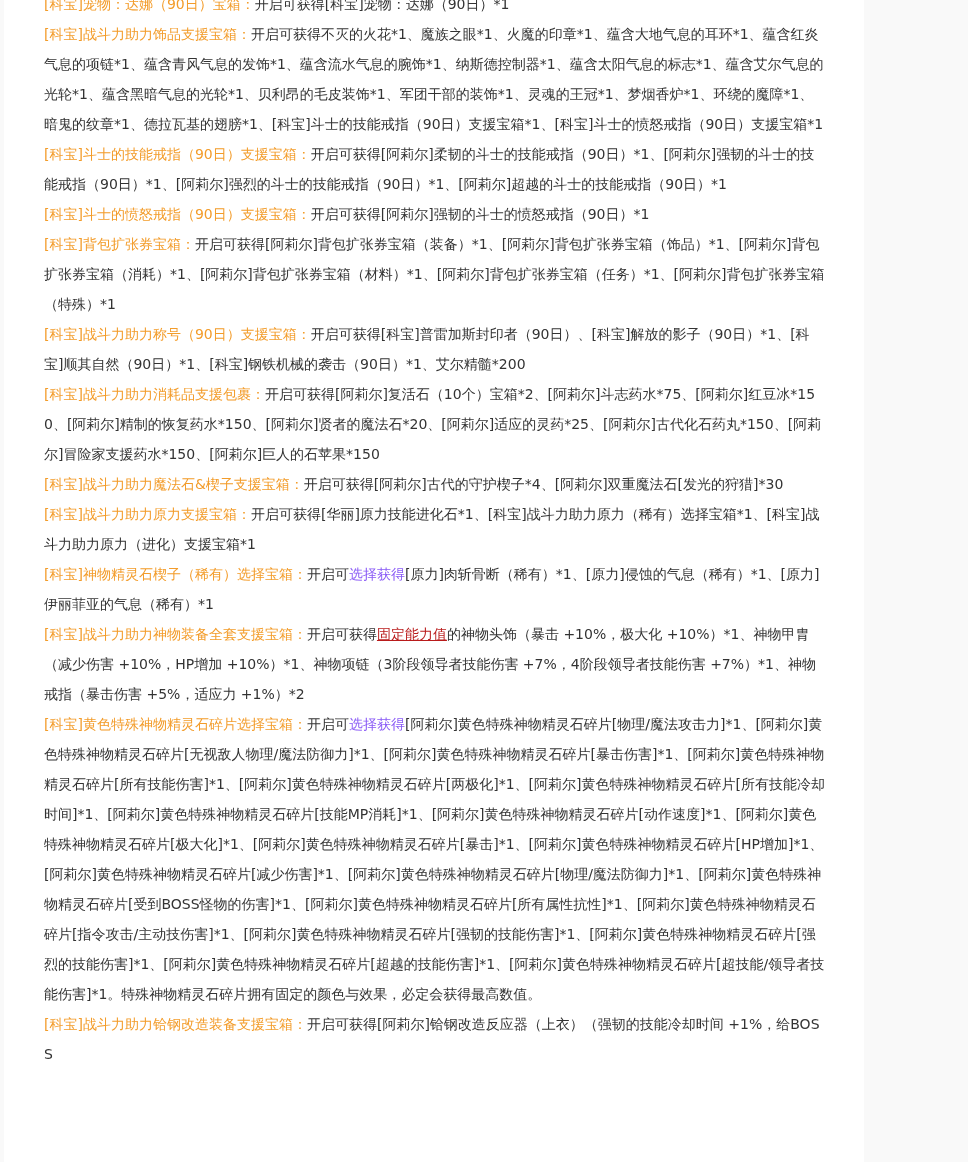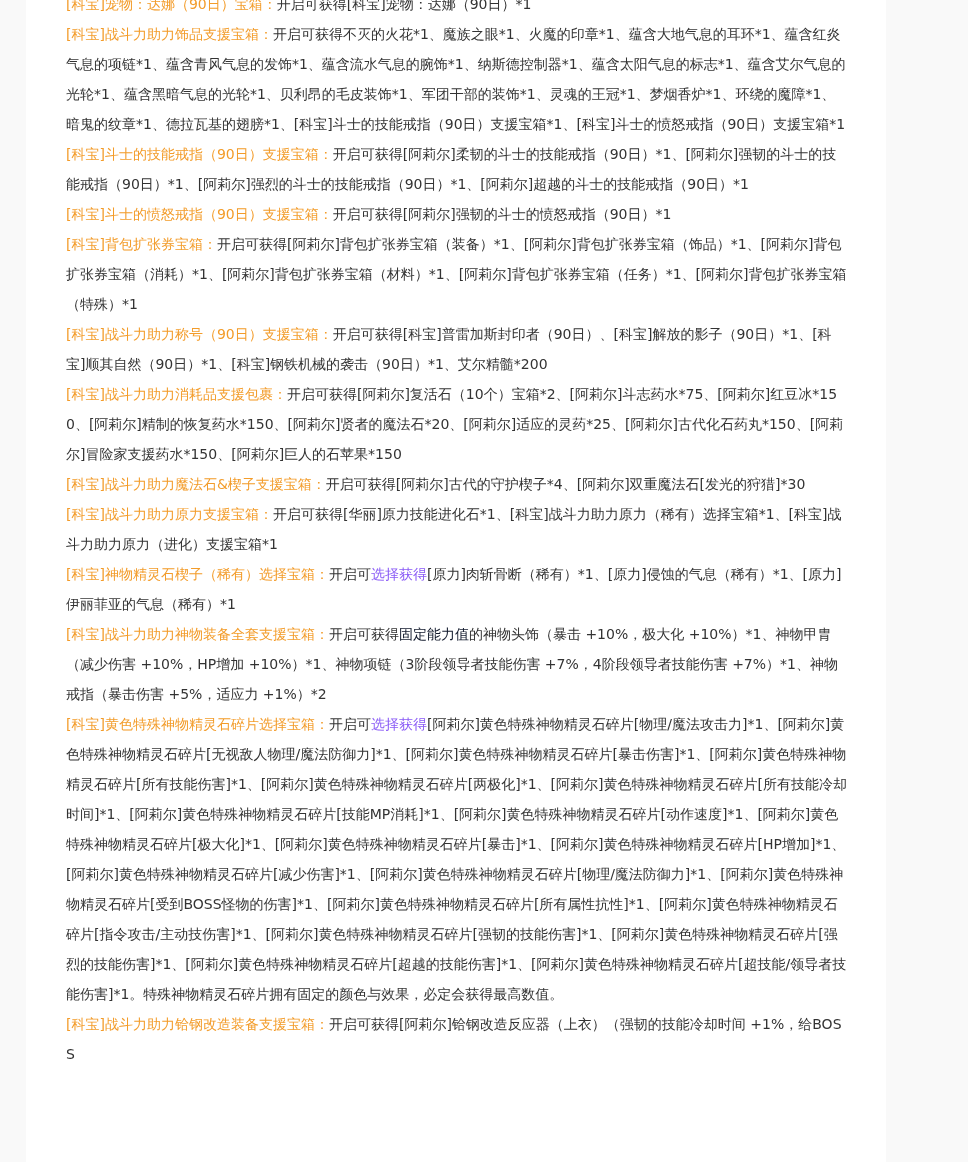--- a/index.html
+++ b/index.html
@@ -9,21 +9,21 @@
   }
   body {
     width: 968px;
     height: 1162px;
     overflow: hidden;
     position: relative;
     font-family: "DejaVu Sans", "Liberation Sans", sans-serif;
   }
   .page {
     position: absolute;
-    left: 26px;
+    left: 4px;
     top: 0;
     width: 860px;
     height: 1162px;
     background: #ffffff;
   }
   .content {
     position: absolute;
     left: 40px;
     top: -11px;
     width: 782px;
@@ -31,21 +31,21 @@
     line-height: 30px;
     color: #333333;
   }
   .entry {
     margin: 0;
     padding: 0;
     word-break: break-all;
   }
   .label { color: #f39c2a; }
   .hl-red { color: #8b5cf6; }
-  .hl-magenta { color: #0f172a; }
+  .hl-magenta { color: #b91c1c; text-decoration: underline; }
 </style>
 </head>
 <body>
 
 <div class="page">
   <div class="content">
 
     <p class="entry"><span class="label">[科宝]宠物：达娜（90日）宝箱：</span><span>开启可获得[科宝]宠物：达娜（90日）*1</span></p>
 
     <p class="entry"><span class="label">[科宝]战斗力助力饰品支援宝箱：</span><span>开启可获得不灭的火花*1、魔族之眼*1、火魔的印章*1、蕴含大地气息的耳环*1、蕴含红炎气息的项链*1、蕴含青风气息的发饰*1、蕴含流水气息的腕饰*1、纳斯德控制器*1、蕴含太阳气息的标志*1、蕴含艾尔气息的光轮*1、蕴含黑暗气息的光轮*1、贝利昂的毛皮装饰*1、军团干部的装饰*1、灵魂的王冠*1、梦烟香炉*1、环绕的魔障*1、暗鬼的纹章*1、德拉瓦基的翅膀*1、[科宝]斗士的技能戒指（90日）支援宝箱*1、[科宝]斗士的愤怒戒指（90日）支援宝箱*1</span></p>

